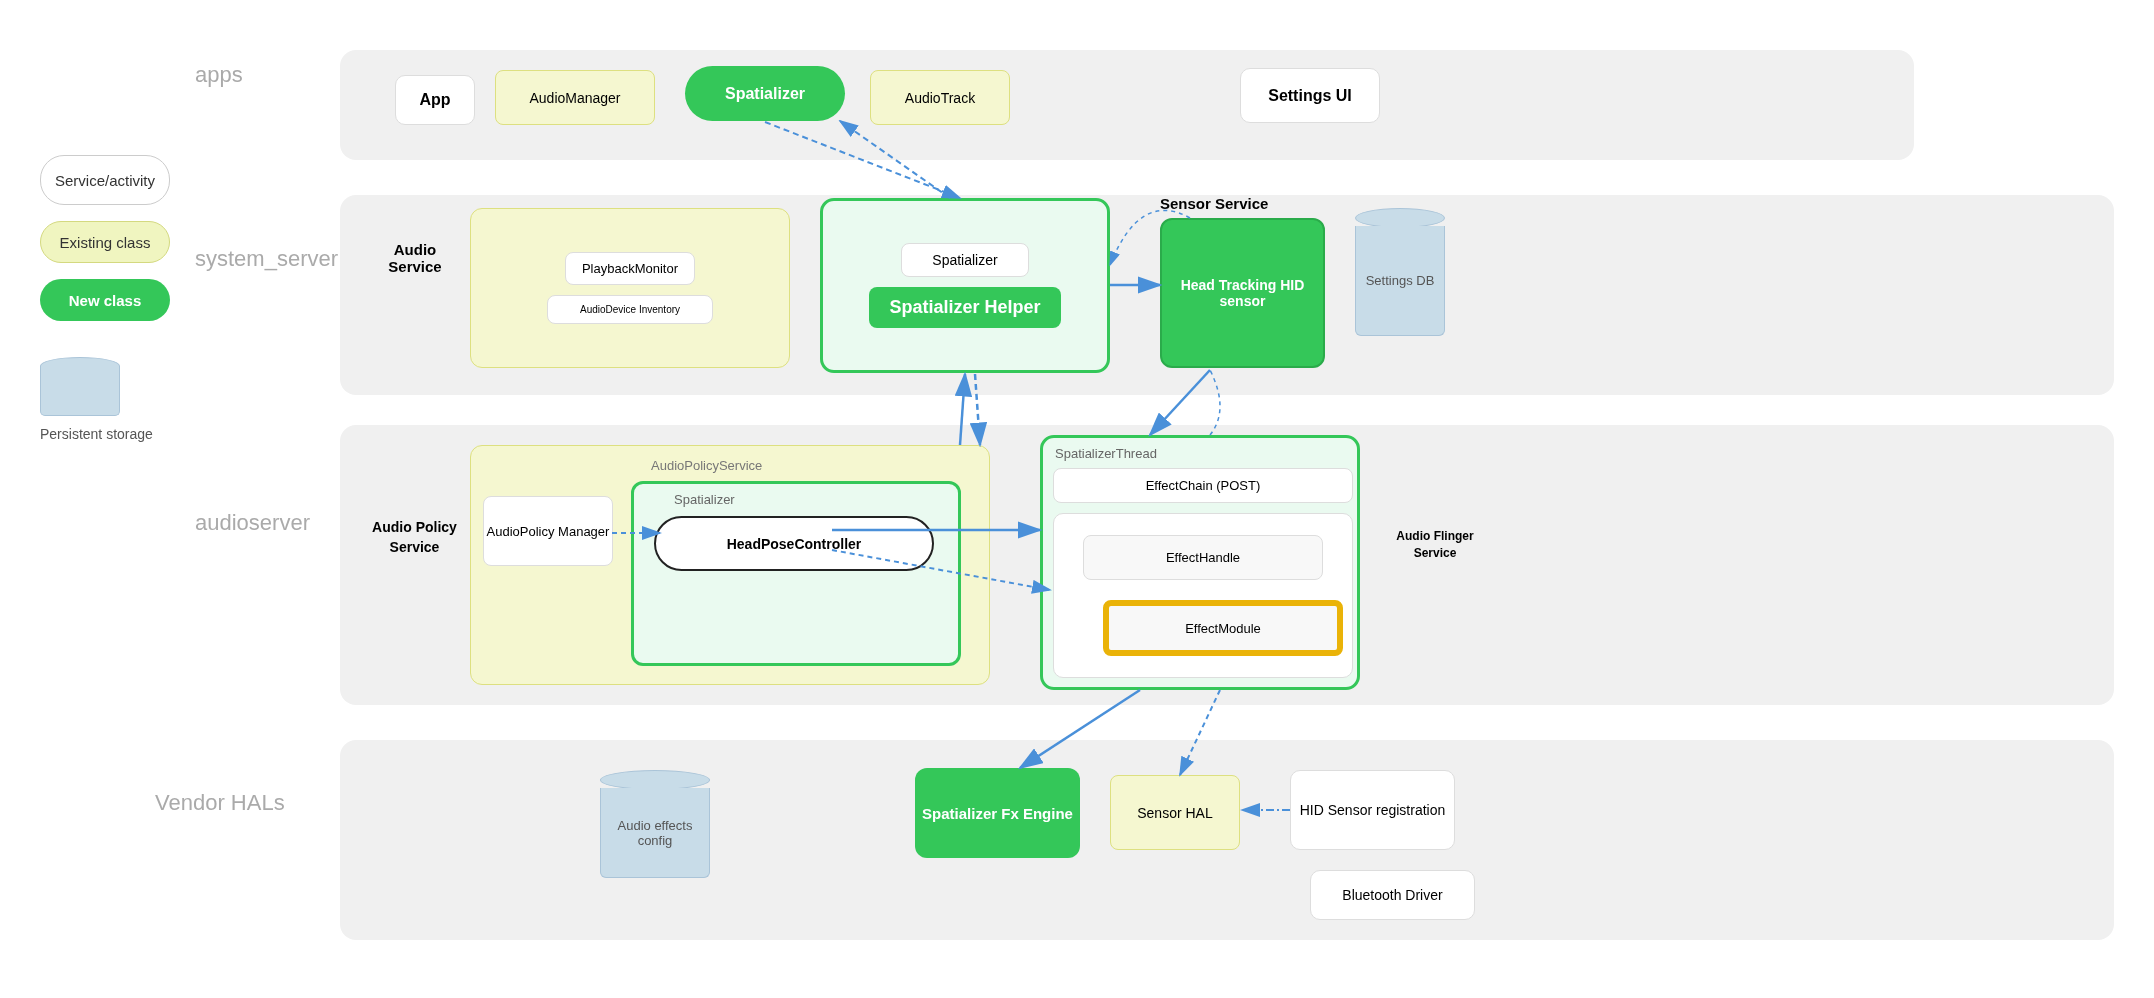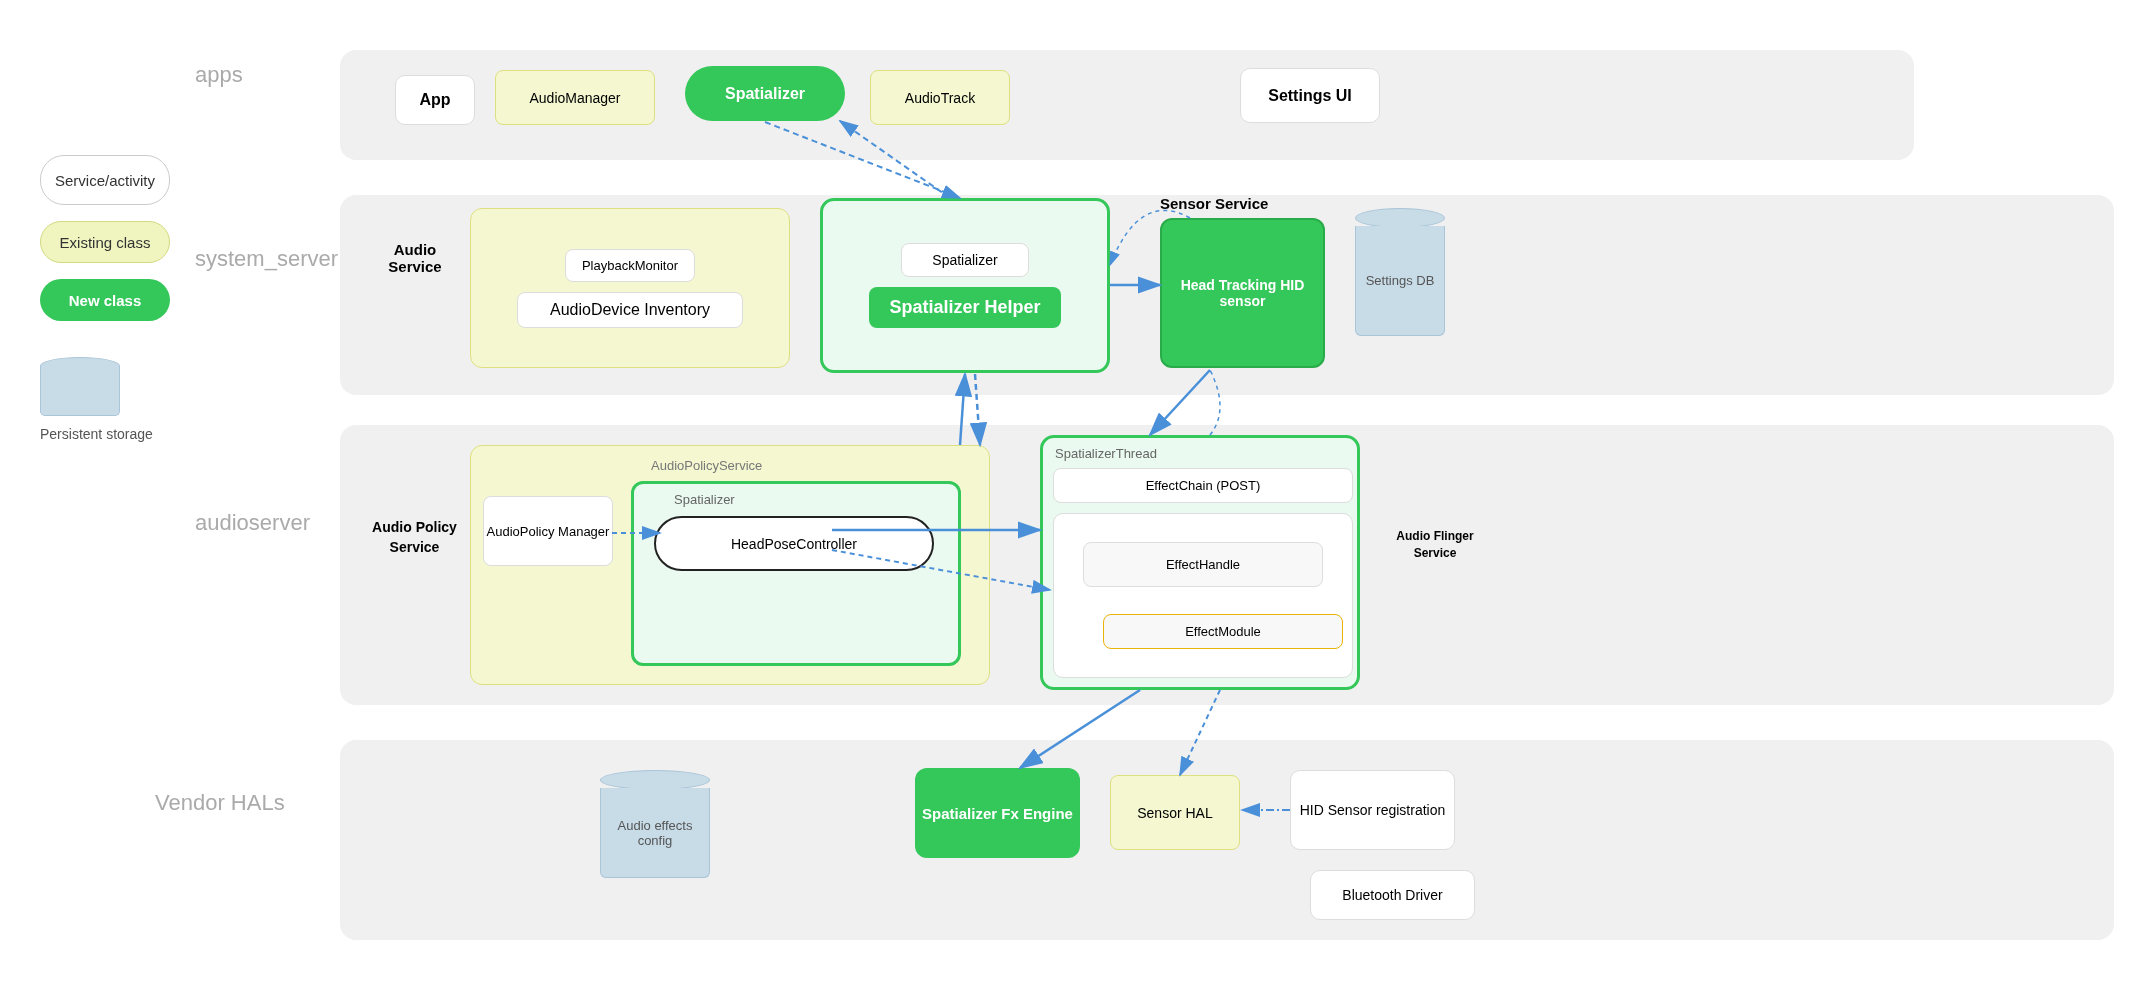--- a/index.html
+++ b/index.html
@@ -242,21 +242,21 @@
 
     <div class="node" style="left:30px;top:188px;width:90px;height:80px;font-weight:700;font-size:15px;text-align:center;">
       <span>Audio
 Service</span>
     </div>
 
     <div class="node node-yellow" style="left:130px;top:178px;width:320px;height:160px;border-radius:12px;flex-direction:column;gap:10px;">
       <div style="padding:8px 16px;background:#fff;border-radius:8px;border:1px solid #ddd;font-size:13px;">
         <span>PlaybackMonitor</span>
       </div>
-      <div style="padding:8px 32px;background:#fff;border-radius:8px;border:1px solid #ddd;font-size:16px;">
+      <div style="padding:8px 32px;background:#fff;border-radius:8px;border:1px solid #ddd;font-size:10px;">
         <span>AudioDevice
 Inventory</span>
       </div>
     </div>
 
     <div class="node node-green-outline" style="left:480px;top:168px;width:290px;height:175px;border-radius:14px;flex-direction:column;gap:10px;">
       <div style="padding:8px 30px;background:#fff;border-radius:8px;border:1px solid #ddd;font-size:14px;">
         <span>Spatializer</span>
       </div>
       <div style="padding:10px 20px;background:#34c759;border-radius:8px;font-size:18px;color:#fff;font-weight:600;">
@@ -296,41 +296,41 @@
       <div style="position:absolute;left:12px;top:50px;width:130px;height:70px;background:#fff;border-radius:8px;border:1px solid #ddd;display:flex;align-items:center;justify-content:center;font-size:13px;text-align:center;">
         <span>AudioPolicy
 Manager</span>
       </div>
 
       <div style="position:absolute;left:160px;top:35px;width:330px;height:185px;background:#eafaf0;border:3px solid #34c759;border-radius:12px;">
         <div style="position:absolute;top:8px;left:40px;font-size:13px;color:#666;">
           <span>Spatializer</span>
         </div>
 
-        <div style="position:absolute;top:32px;left:20px;width:280px;height:55px;border-radius:30px;border:2.5px solid #222;background:#fff;display:flex;align-items:center;justify-content:center;font-size:14px;font-weight:400;">
+        <div style="position:absolute;top:32px;left:20px;width:280px;height:55px;border-radius:30px;border:2.5px solid #222;background:#fff;display:flex;align-items:center;justify-content:center;font-size:14px;font-weight:700;">
           <span>HeadPoseController</span>
         </div>
 
       </div>
     </div>
 
     <div style="position:absolute;left:700px;top:405px;width:320px;height:255px;background:#eafaf0;border:3px solid #34c759;border-radius:14px;">
       <div style="position:absolute;top:8px;left:12px;font-size:13px;color:#666;">
         <span>SpatializerThread</span>
       </div>
 
       <div style="position:absolute;top:30px;left:10px;width:300px;height:35px;border-radius:8px;background:#fff;border:1px solid #ddd;display:flex;align-items:center;justify-content:center;font-size:13px;">
         <span>EffectChain (POST)</span>
       </div>
 
       <div style="position:absolute;top:75px;left:10px;width:300px;height:165px;border-radius:10px;background:#fff;border:1px solid #ddd;display:flex;flex-direction:column;align-items:center;justify-content:space-evenly;">
         <div style="width:240px;height:45px;border-radius:8px;border:1px solid #ddd;background:#f8f8f8;display:flex;align-items:center;justify-content:center;font-size:13px;">
           <span>EffectHandle</span>
         </div>
-        <div style="width:240px;height:35px;border-radius:8px;border:1px solid #eab308;background:#f8f8f8;display:flex;align-items:center;justify-content:center;font-size:13px;margin-left:40px;">
+        <div style="width:240px;height:56px;border-radius:8px;border:6px solid #eab308;background:#f8f8f8;display:flex;align-items:center;justify-content:center;font-size:13px;margin-left:40px;">
           <span>EffectModule</span>
         </div>
       </div>
     </div>
 
     <div class="node" style="left:1050px;top:455px;width:90px;height:120px;font-weight:700;font-size:12px;text-align:center;line-height:1.4;">
       <span>Audio
 Flinger
 Service</span>
     </div>

